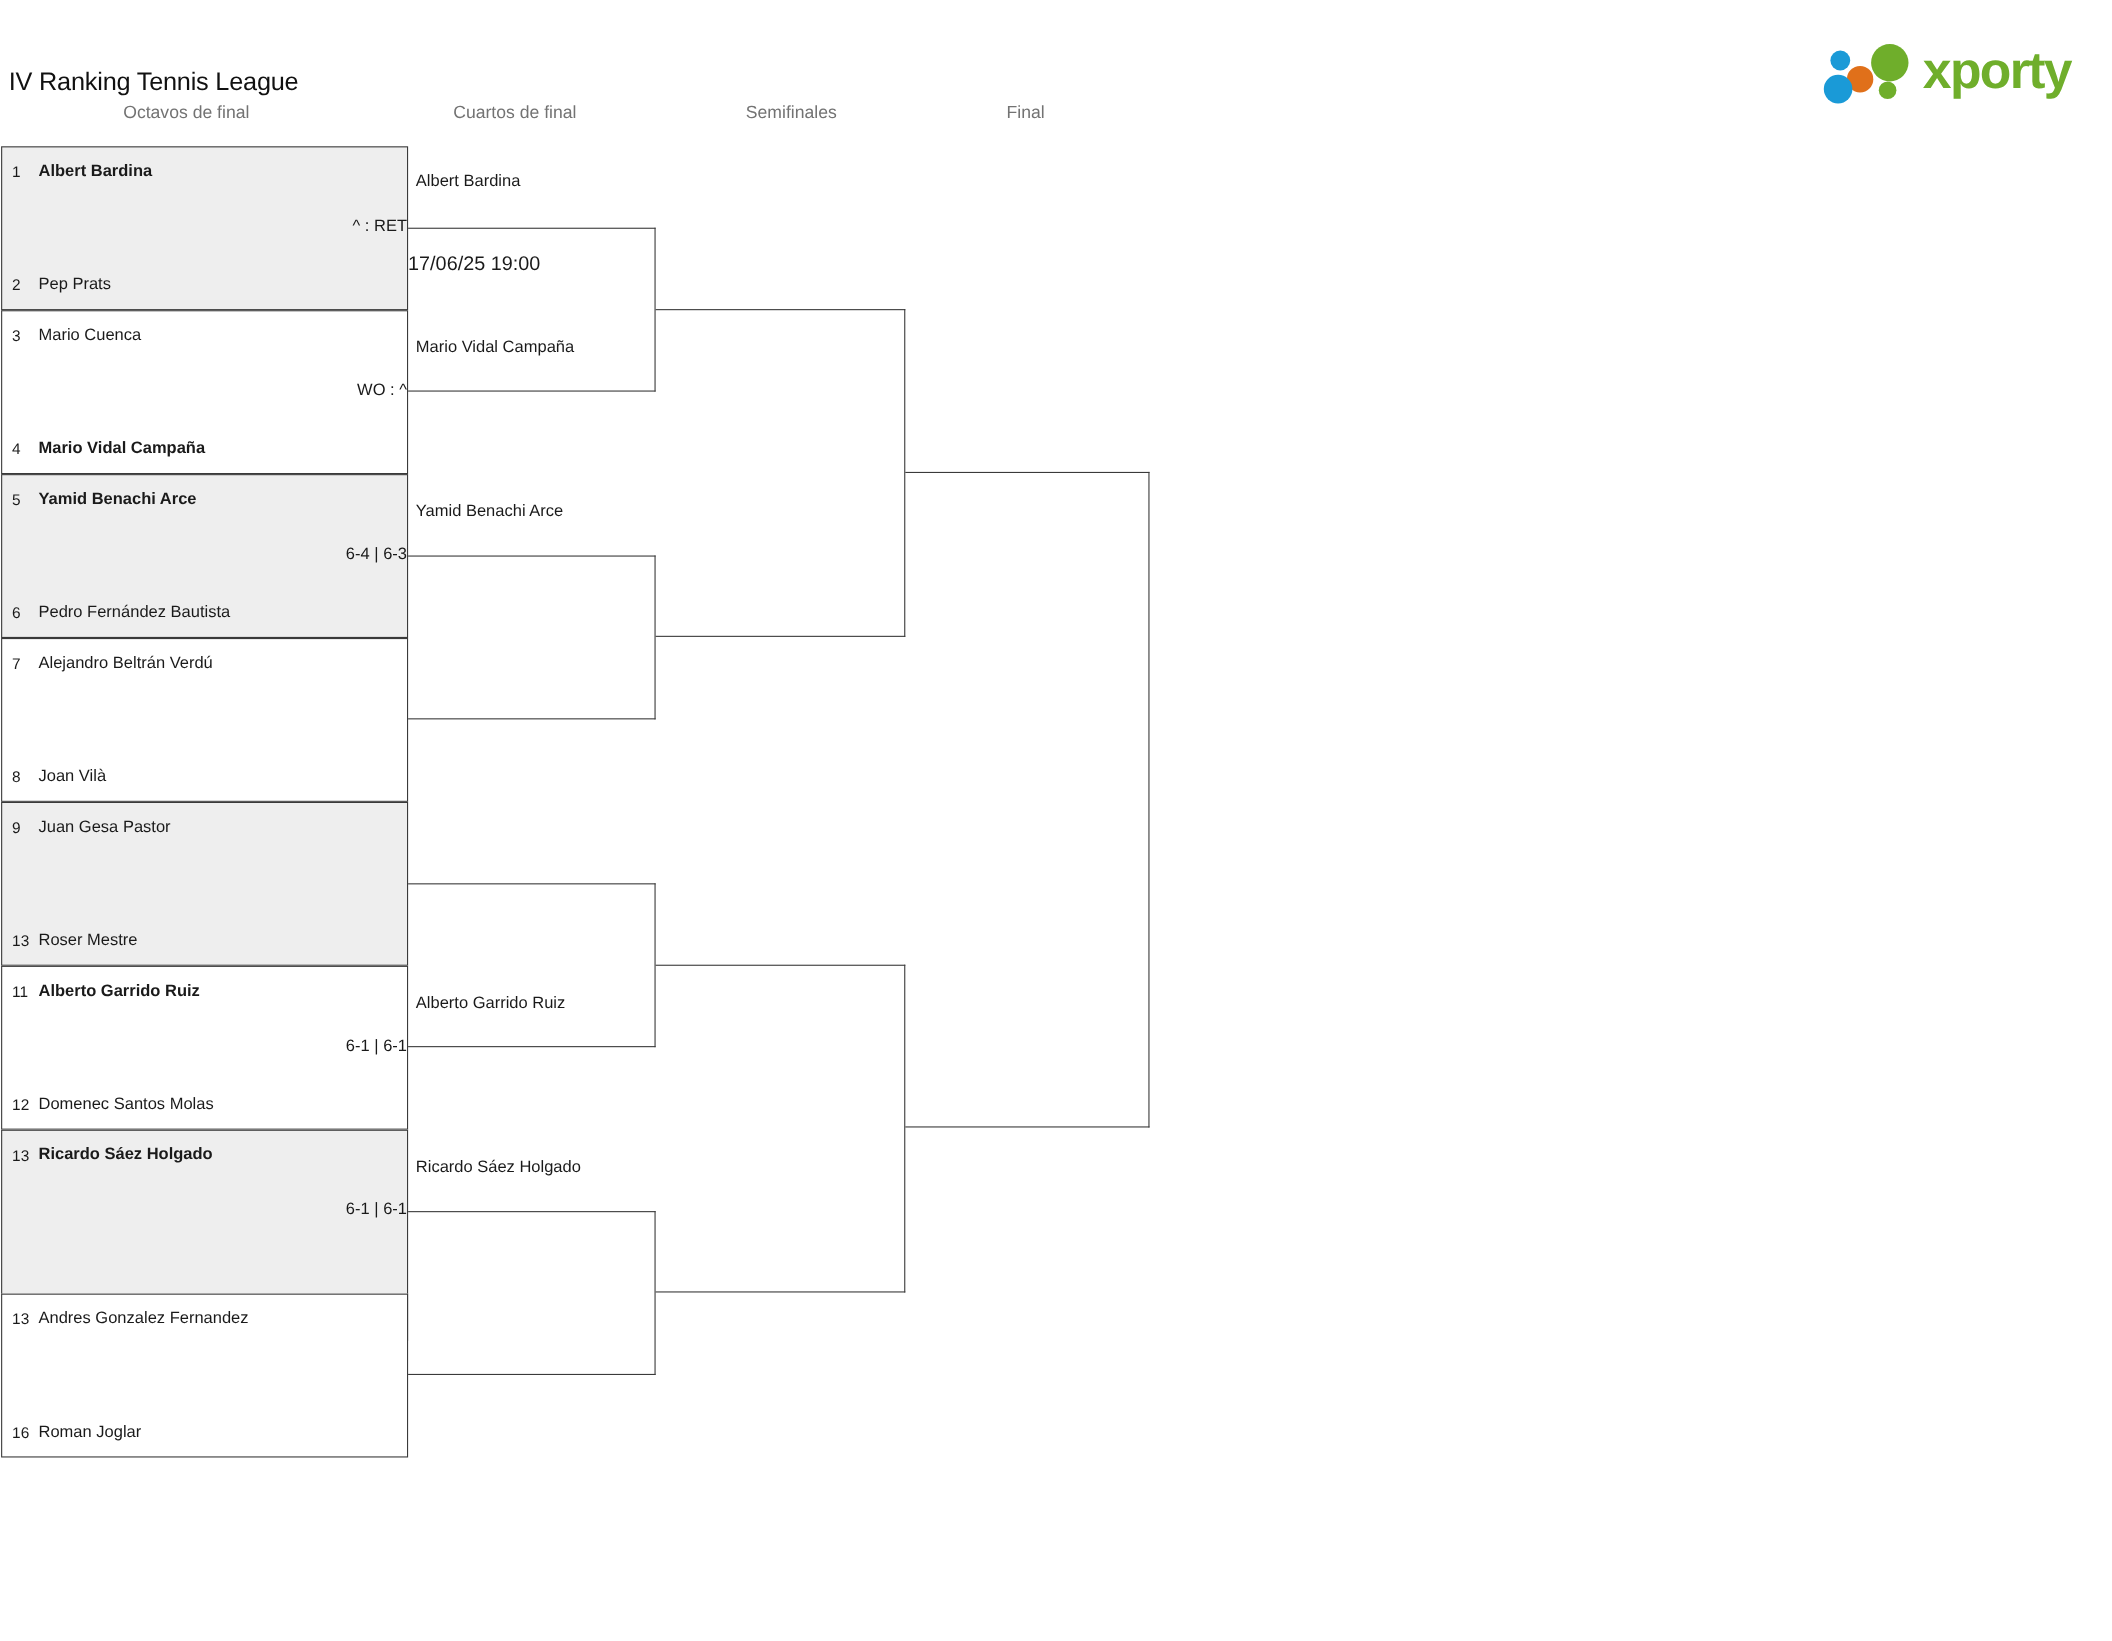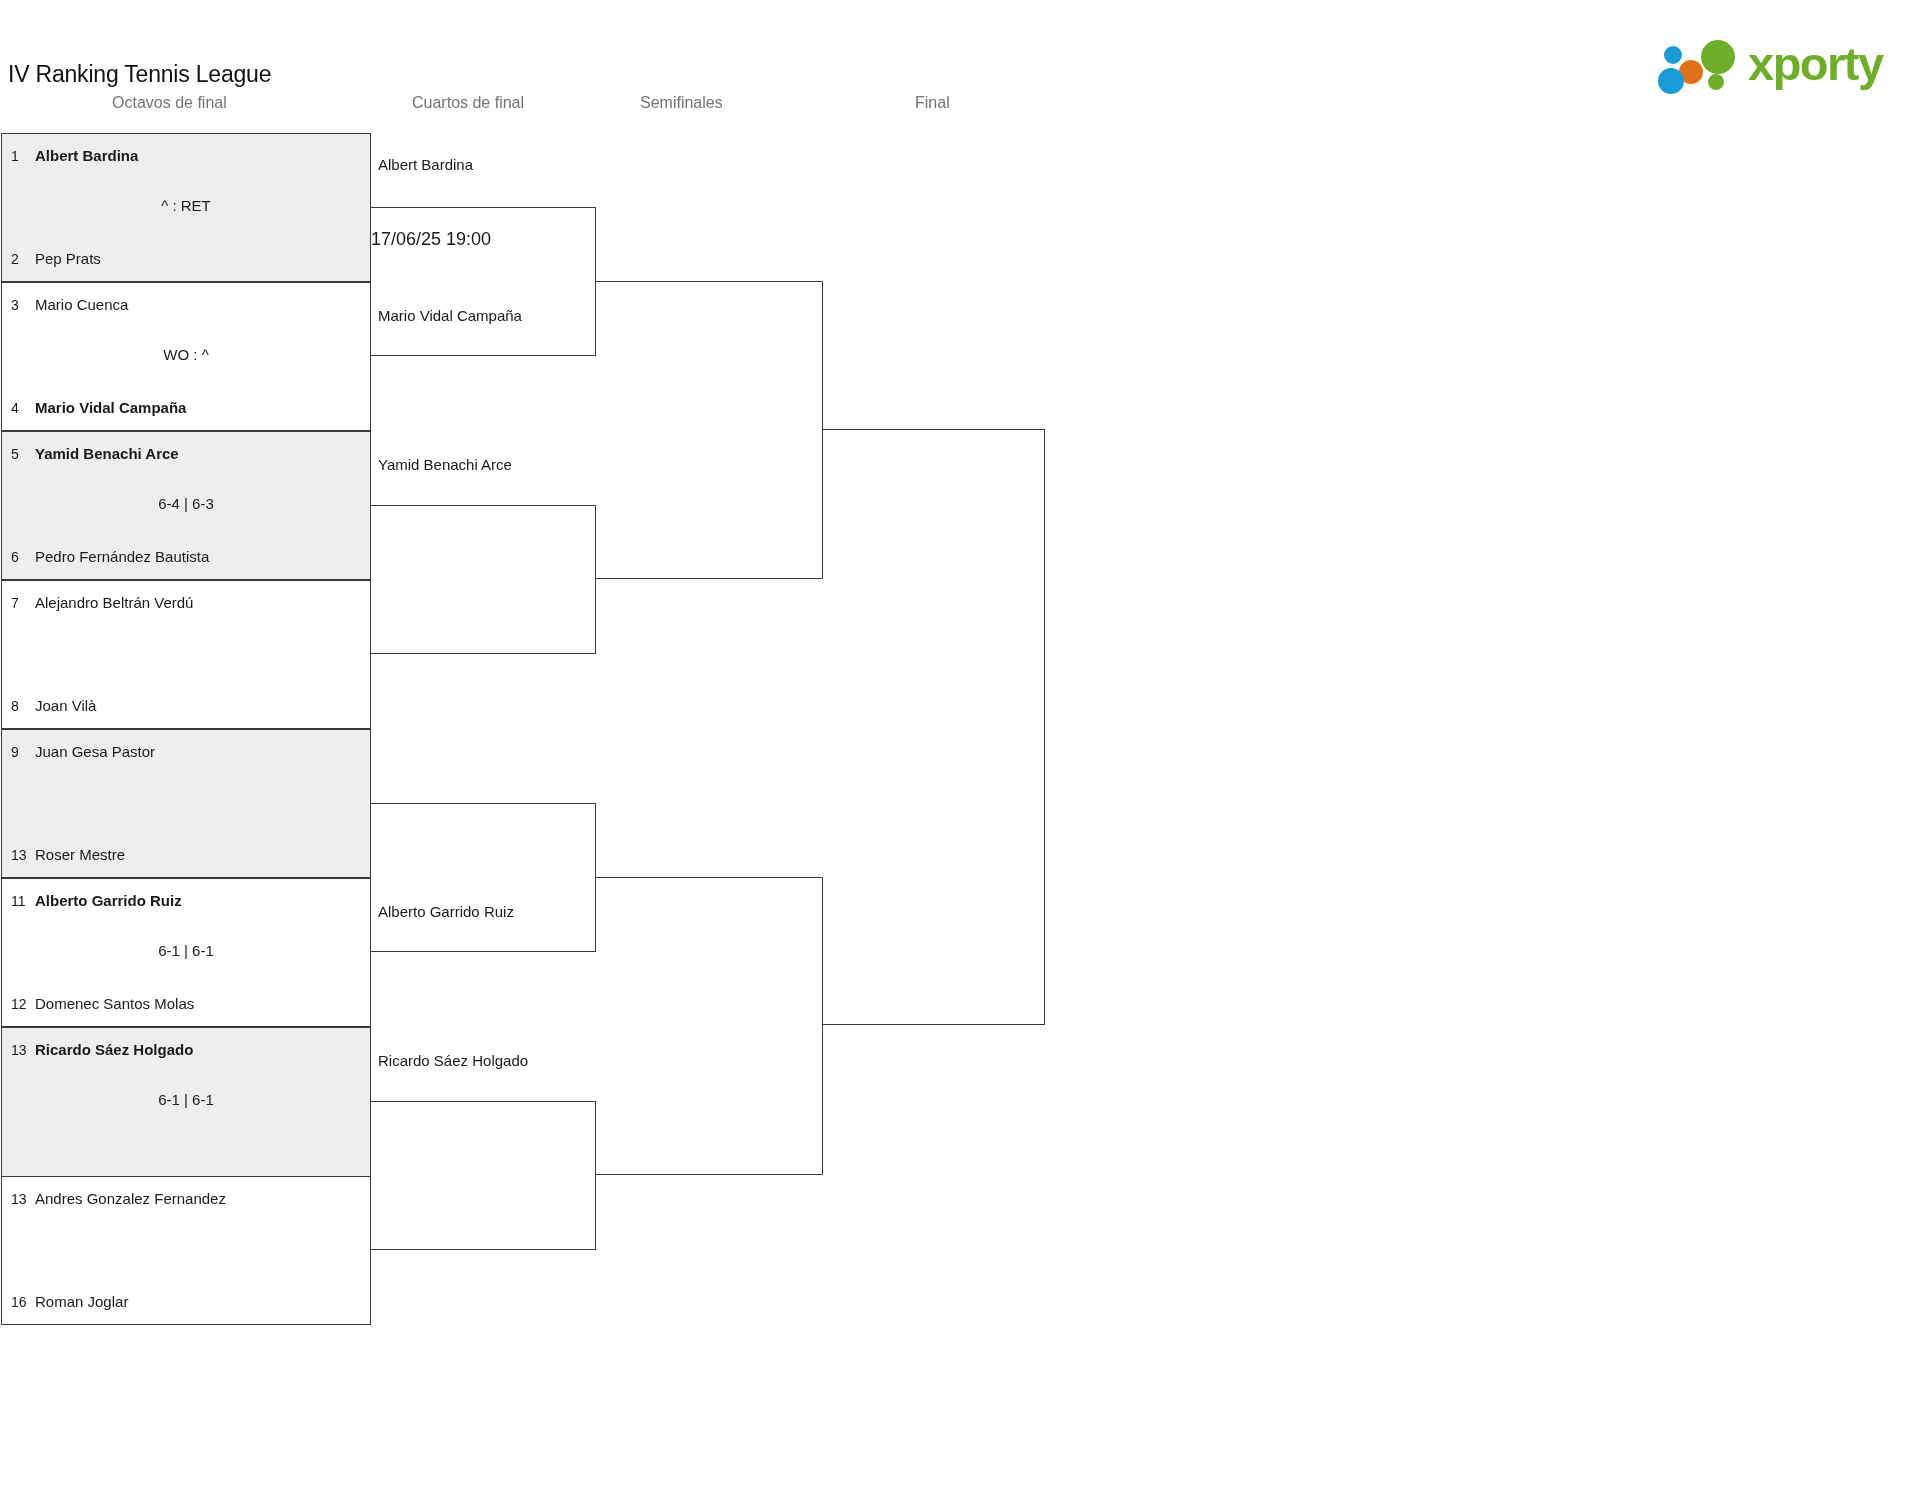--- a/index.html
+++ b/index.html
@@ -103,21 +103,21 @@
     color: #1a1a1a;
   }
   .r1-player.winner .pname { font-weight: bold; }
   .r1-player.top    { top: 12px; }
   .r1-player.bottom { bottom: 12px; }
 
   .r1-score {
     position: absolute;
     left: 0;
     width: 100%;
-    text-align: center;
+    text-align: right;
     font-size: 15px;
     color: #1a1a1a;
     white-space: nowrap;
   }
 
   
   .conn {
     position: absolute;
     box-sizing: border-box;
     border: 1px solid #3a3a3a;
@@ -151,21 +151,21 @@
   <span class="dot" style="left:8px;  top:8px;  width:18px; height:18px; background:#1a9ad7;"></span>
   <span class="dot" style="left:23px; top:22px; width:24px; height:24px; background:#e0701a;"></span>
   <span class="dot" style="left:45px; top:2px;  width:34px; height:34px; background:#6fae2b;"></span>
   <span class="dot" style="left:52px; top:36px; width:16px; height:16px; background:#6fae2b;"></span>
   <span class="dot" style="left:2px;  top:30px; width:26px; height:26px; background:#1a9ad7;"></span>
   <span class="logo-text">xporty</span>
 </div>
 
 <div class="round-header" style="left:112px;">Octavos de final</div>
 <div class="round-header" style="left:412px;">Cuartos de final</div>
-<div class="round-header" style="left:640px;text-align:center;">Semifinales</div>
+<div class="round-header" style="left:678px;text-align:center;">Semifinales</div>
 <div class="round-header" style="left:915px;">Final</div>
 
 <div id="bracket">
 
   <div class="r1-match shaded" style="top:133px; height:149px;">
     <div class="r1-player top winner">
       <span class="seed">1</span>
       <span class="pname">Albert Bardina</span>
     </div>
     <div class="r1-score" style="top:63px;">^ : RET</div>

